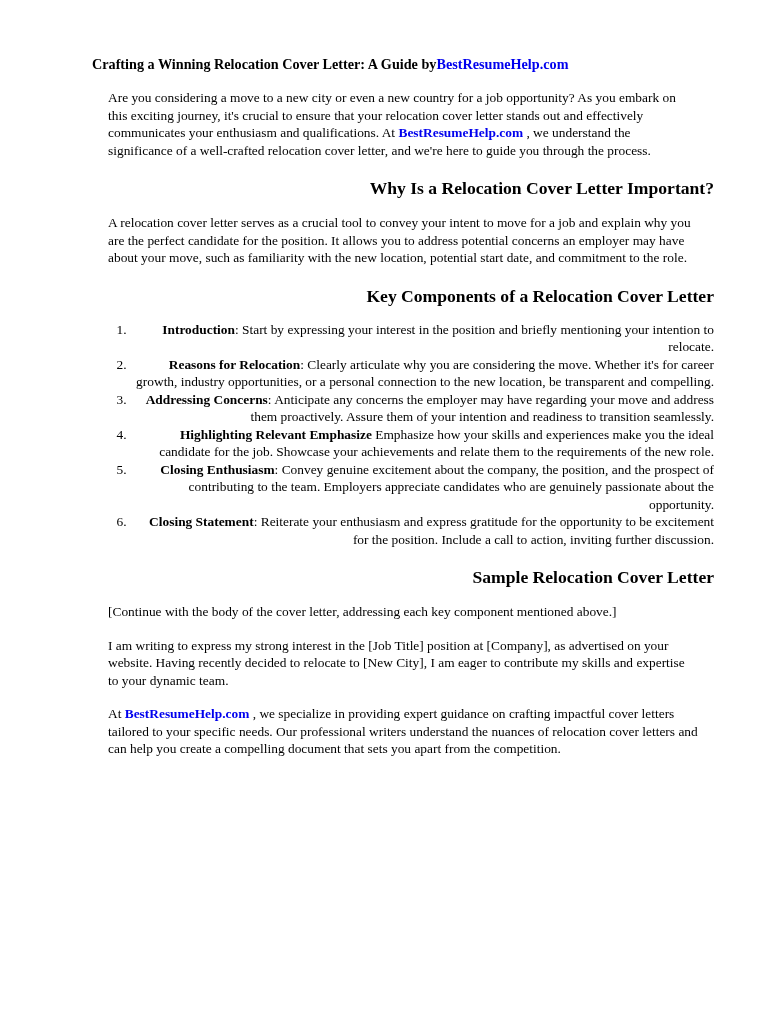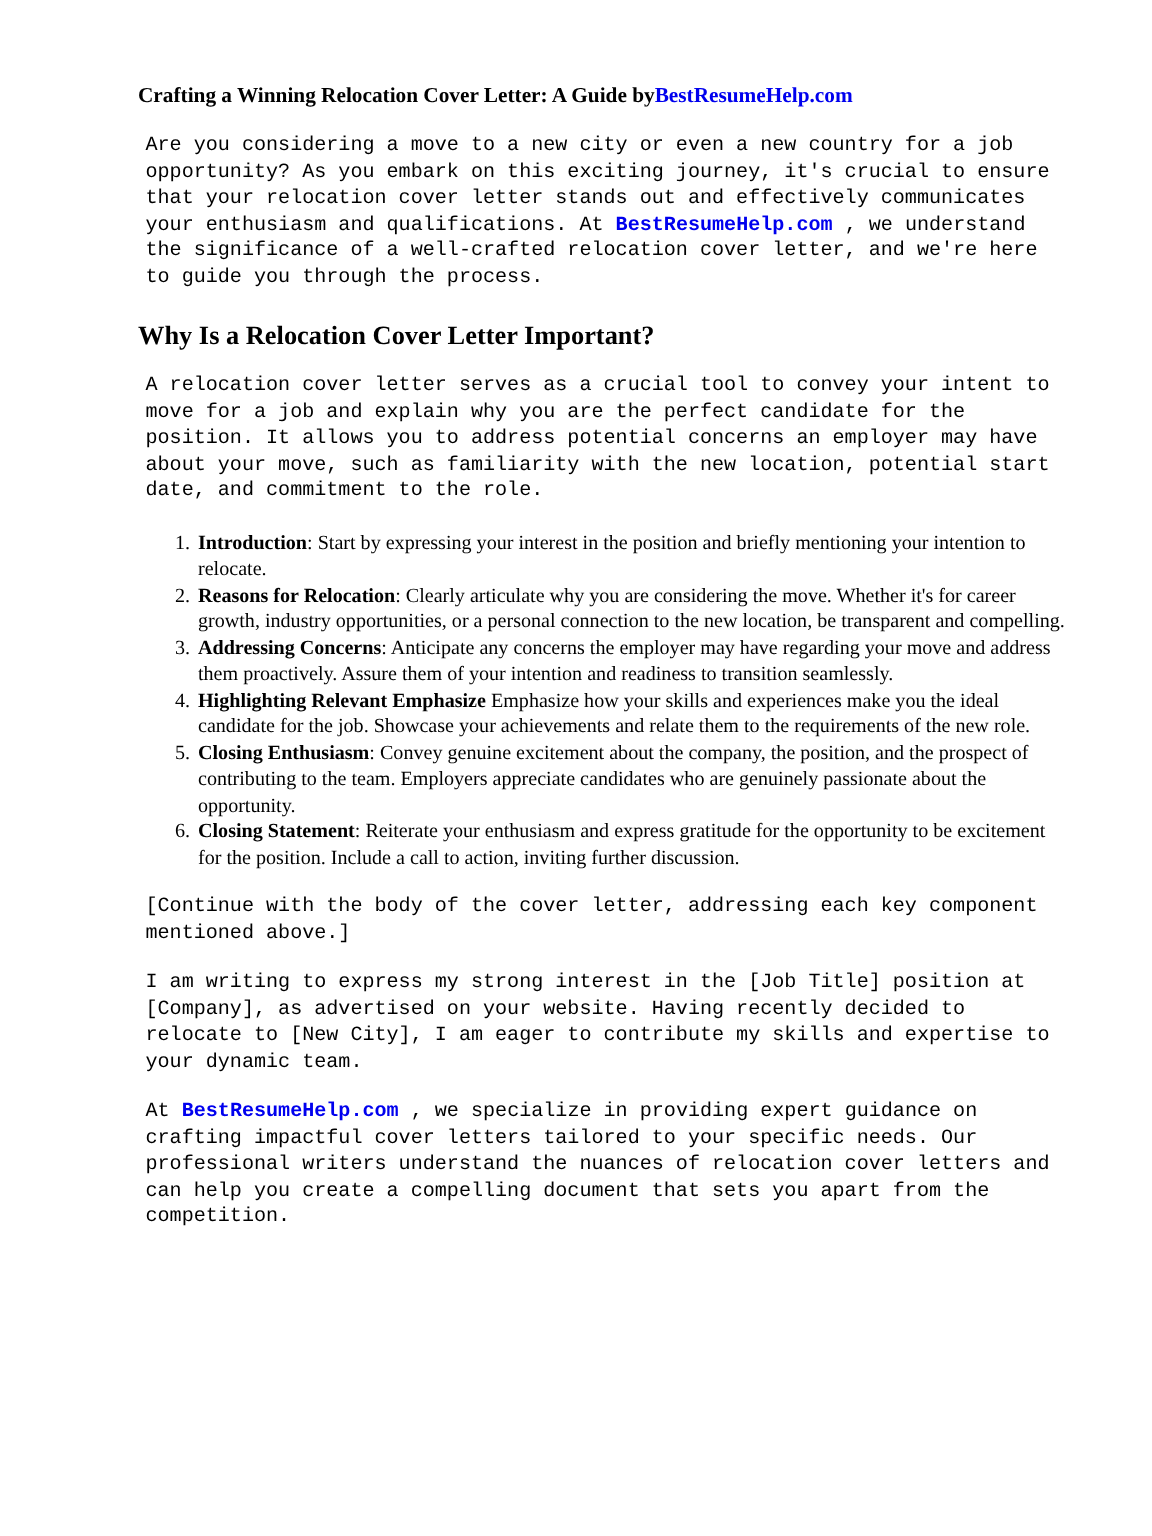--- a/index.html
+++ b/index.html
@@ -23,37 +23,38 @@
     font-size: 13.4px;
     line-height: 17.5px;
   }
   .doc-title {
     font-weight: bold;
     font-size: 14.2px;
     line-height: 17px;
     margin: 0 0 16px 0;
   }
   p.body-para {
-    margin: 16px 5px;
-    font-family: Liberation Mono, monospace;
+    margin: 16px 16px;
   }
   h2.section-heading {
     font-size: 17.6px;
     line-height: 20px;
     font-weight: bold;
     margin: 19px 0 14px 0;
+    text-align: right;
   }
   ol.components-list {
     margin: 15px 0 16px 0;
     padding-left: 38px;
   }
   ol.components-list li {
     margin: 0;
     padding-left: 2px;
     line-height: 17.5px;
+    text-align: right;
   }
   .term { font-weight: bold; }
   a.link {
     color: #0000ee;
     font-weight: bold;
     text-decoration: none;
     cursor: pointer;
   }
   h2 a.link { font-size: 17.6px; }
 </style>
@@ -64,30 +65,32 @@
   <div class="content">
 
     <p class="doc-title"><span>Crafting a Winning Relocation Cover Letter: A Guide by</span><a class="link">BestResumeHelp.com</a></p>
 
     <p class="body-para"><span>Are you considering a move to a new city or even a new country for a job opportunity? As you embark on this exciting journey, it's crucial to ensure that your relocation cover letter stands out and effectively communicates your enthusiasm and qualifications. At</span> <a class="link">BestResumeHelp.com</a><span> , we understand the significance of a well-crafted relocation cover letter, and we're here to guide you through the process.</span></p>
 
     <h2 class="section-heading">Why Is a Relocation Cover Letter Important?</h2>
 
     <p class="body-para">A relocation cover letter serves as a crucial tool to convey your intent to move for a job and explain why you are the perfect candidate for the position. It allows you to address potential concerns an employer may have about your move, such as familiarity with the new location, potential start date, and commitment to the role.</p>
 
+    <h2 class="section-heading">Key Components of a Relocation Cover Letter</h2>
 
     <ol class="components-list">
       <li><span class="term">Introduction</span><span>: Start by expressing your interest in the position and briefly mentioning your intention to relocate.</span></li>
       <li><span class="term">Reasons for Relocation</span><span>: Clearly articulate why you are considering the move. Whether it's for career growth, industry opportunities, or a personal connection to the new location, be transparent and compelling.</span></li>
       <li><span class="term">Addressing Concerns</span><span>: Anticipate any concerns the employer may have regarding your move and address them proactively. Assure them of your intention and readiness to transition seamlessly.</span></li>
       <li><span class="term">Highlighting Relevant Emphasize</span><span> Emphasize how your skills and experiences make you the ideal candidate for the job. Showcase your achievements and relate them to the requirements of the new role.</span></li>
       <li><span class="term">Closing Enthusiasm</span><span>: Convey genuine excitement about the company, the position, and the prospect of contributing to the team. Employers appreciate candidates who are genuinely passionate about the opportunity.</span></li>
       <li><span class="term">Closing Statement</span><span>: Reiterate your enthusiasm and express gratitude for the opportunity to be excitement for the position. Include a call to action, inviting further discussion.</span></li>
     </ol>
 
+    <h2 class="section-heading">Sample Relocation Cover Letter</h2>
 
 
     <p class="body-para">[Continue with the body of the cover letter, addressing each key component mentioned above.]</p>
 
     <p class="body-para">I am writing to express my strong interest in the [Job Title] position at [Company], as advertised on your website. Having recently decided to relocate to [New City], I am eager to contribute my skills and expertise to your dynamic team.</p>
 
 
     <p class="body-para"><span>At </span><a class="link">BestResumeHelp.com</a><span> , we specialize in providing expert guidance on crafting impactful cover letters tailored to your specific needs. Our professional writers understand the nuances of relocation cover letters and can help you create a compelling document that sets you apart from the competition.</span></p>
 
   </div>

